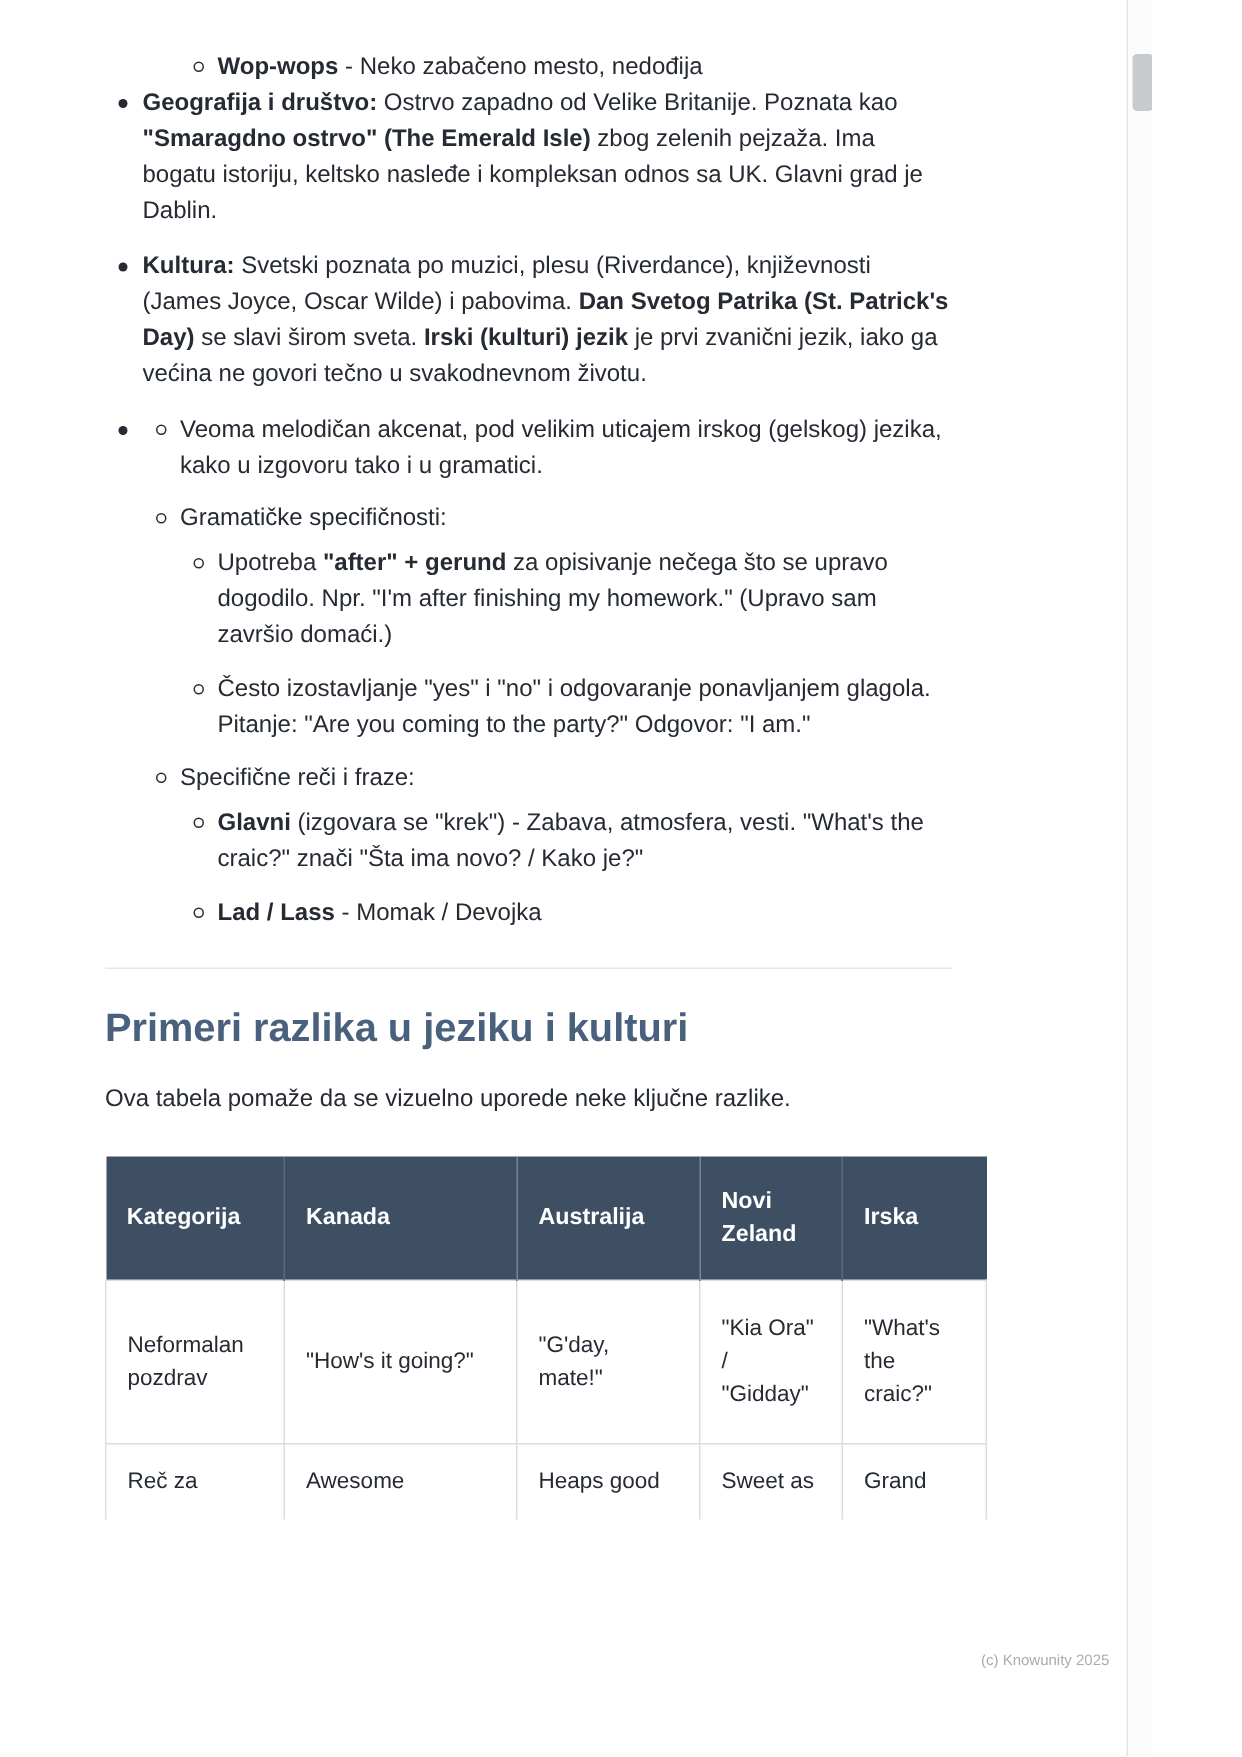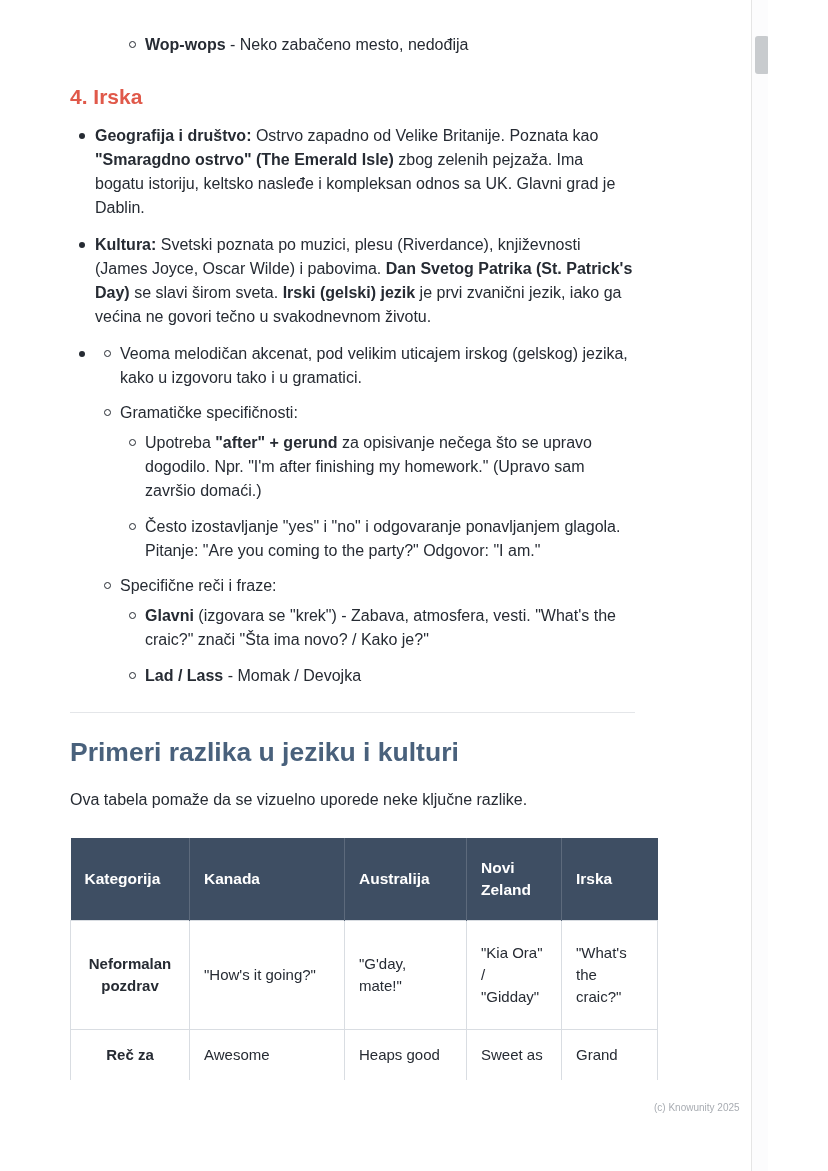--- a/index.html
+++ b/index.html
@@ -40,46 +40,45 @@
   table.cmp { border-collapse:collapse; table-layout:fixed; width:587px; margin-top:26px; }
   table.cmp th {
     background:#3e4e63; color:#ffffff; font-size:15.5px; font-weight:700;
     text-align:left; padding:14px; line-height:22px; vertical-align:middle; height:54px;
   }
   table.cmp th + th { border-left:1px solid rgba(255,255,255,0.16); }
   table.cmp td {
     border:1px solid #d9dde2; padding:14px; font-size:15px; line-height:22px;
     color:#262b33; vertical-align:middle; background:#ffffff;
   }
-  table.cmp td.lbl { font-weight:700;text-align:center; }
+  table.cmp td.lbl { font-weight:400; }
   tr.row1 td { height:80px; }
   tr.row2 td { vertical-align:top; border-bottom:none; }
 
   
   .side-strip { position:absolute; top:0; left:751px; width:77px; height:1171px; background:#fcfcfd; border-left:1px solid #e5e5e5; }
   .scroll-thumb { position:absolute; top:36px; left:755px; width:14px; height:38px; background:#c8cbce; border-radius:3px; }
 
   .watermark { position:absolute; left:654px; top:1102px; font-size:10px; color:#a8acb2; z-index:5; white-space:nowrap; }
 </style>
 </head>
 <body>
 
 <div class="page">
   <div class="content">
 
     <ul class="leftover">
       <li class="circle"><strong>Wop-wops</strong><span> - Neko zabačeno mesto, nedođija</span></li>
     </ul>
 
-    <h3 class="sec">4. Irska</h3>
 
     <ul class="lvl1">
       <li class="disc"><strong>Geografija i društvo:</strong><span> Ostrvo zapadno od Velike Britanije. Poznata kao </span><strong>"Smaragdno ostrvo" (The Emerald Isle)</strong><span> zbog zelenih pejzaža. Ima bogatu istoriju, keltsko nasleđe i kompleksan odnos sa UK. Glavni grad je Dablin.</span></li>
 
-      <li class="disc"><strong>Kultura:</strong><span> Svetski poznata po muzici, plesu (Riverdance), književnosti (James Joyce, Oscar Wilde) i pabovima. </span><strong>Dan Svetog Patrika (St. Patrick's Day)</strong><span> se slavi širom sveta. </span><strong>Irski (gelski) jezik</strong><span> je prvi zvanični jezik, iako ga većina ne govori tečno u svakodnevnom životu.</span></li>
+      <li class="disc"><strong>Kultura:</strong><span> Svetski poznata po muzici, plesu (Riverdance), književnosti (James Joyce, Oscar Wilde) i pabovima. </span><strong>Dan Svetog Patrika (St. Patrick's Day)</strong><span> se slavi širom sveta. </span><strong>Irski (kulturi) jezik</strong><span> je prvi zvanični jezik, iako ga većina ne govori tečno u svakodnevnom životu.</span></li>
 
       <li class="disc">
         <ul class="sub lvl2">
           <li class="circle"><span>Veoma melodičan akcenat, pod velikim uticajem irskog (gelskog) jezika, kako u izgovoru tako i u gramatici.</span></li>
 
           <li class="circle"><span>Gramatičke specifičnosti:</span>
             <ul class="sub lvl3">
               <li class="circle"><span>Upotreba </span><strong>"after" + gerund</strong><span> za opisivanje nečega što se upravo dogodilo. Npr. "I'm after finishing my homework." (Upravo sam završio domaći.)</span></li>
               <li class="circle"><span>Često izostavljanje "yes" i "no" i odgovaranje ponavljanjem glagola. Pitanje: "Are you coming to the party?" Odgovor: "I am."</span></li>
             </ul>

